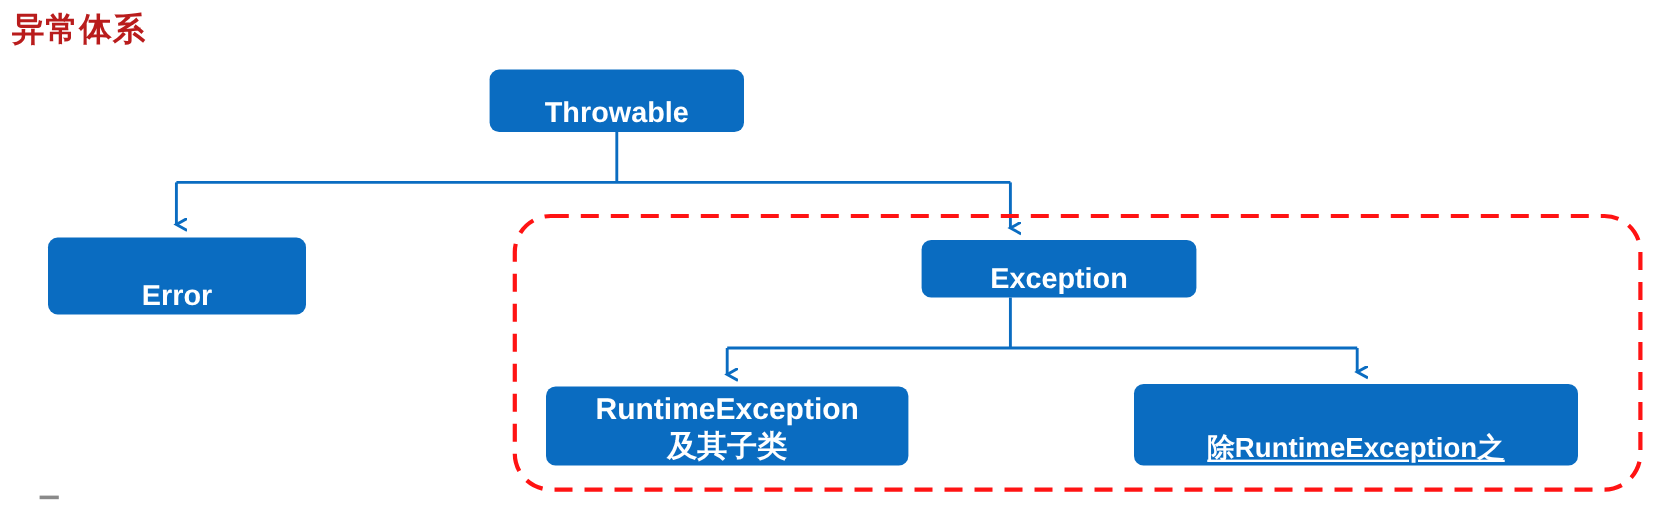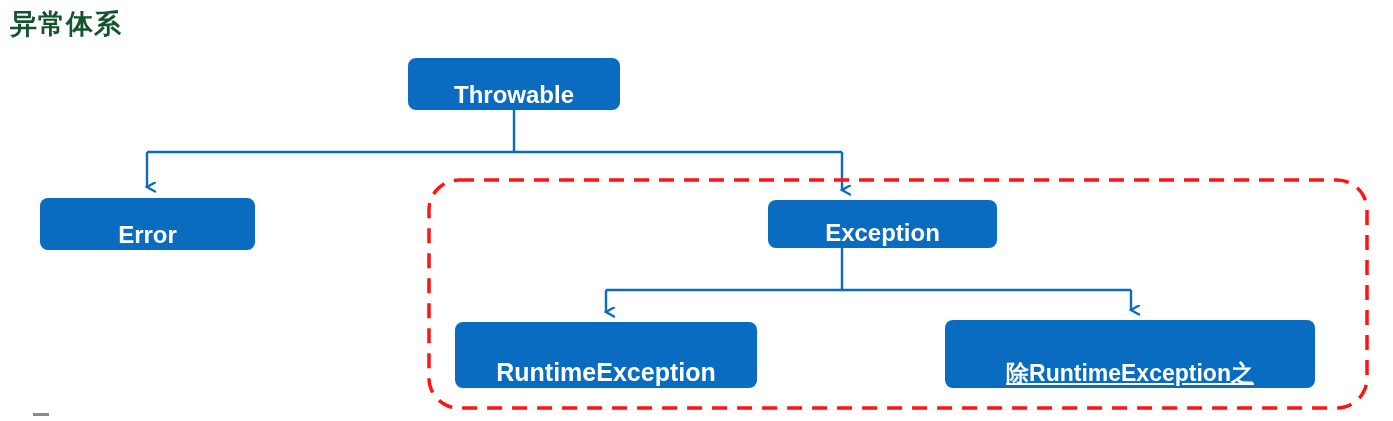--- a/index.html
+++ b/index.html
@@ -14,21 +14,21 @@
     height: 421px;
     background: #ffffff;
     overflow: hidden;
   }
   .page-title {
     position: absolute;
     left: 10px;
     top: 6px;
     font-size: 27px;
     font-weight: 700;
-    color: #14532d;
+    color: #b91c1c;
     letter-spacing: 1px;
   }
   .connector-layer {
     position: absolute;
     left: 0;
     top: 0;
     width: 1393px;
     height: 421px;
     pointer-events: none;
   }
@@ -41,21 +41,21 @@
     display: flex;
     flex-direction: column;
     align-items: center;
     justify-content: flex-end;
     text-align: center;
     font-size: 24px;
     line-height: 1.25;
     box-sizing: border-box;
   }
   .node-throwable { left: 408px; top: 58px;  width: 212px; height: 52px; }
-  .node-error     { left: 40px;  top: 198px; width: 215px; height: 52px; }
+  .node-error     { left: 40px;  top: 198px; width: 215px; height: 64px; }
   .node-exception { left: 768px; top: 200px; width: 229px; height: 48px; }
   .node-runtime   { left: 455px; top: 322px; width: 302px; height: 66px; font-size: 25px; }
   .node-nonruntime{ left: 945px; top: 320px; width: 370px; height: 68px; font-size: 23px; text-decoration: underline; }
   .clipped-glyph {
     position: absolute;
     left: 33px;
     top: 413px;
     width: 16px;
     height: 12px;
     border-top: 3px solid #8a8a8a;
@@ -98,20 +98,21 @@
   <div class="node node-error">
     <span>Error</span>
   </div>
 
   <div class="node node-exception">
     <span>Exception</span>
   </div>
 
   <div class="node node-runtime">
     <span>RuntimeException</span>
+    <span>及其子类</span>
   </div>
 
   <div class="node node-nonruntime">
     <span>除RuntimeException之</span>
   </div>
 
   <div class="clipped-glyph"></div>
 
 </div>
 

